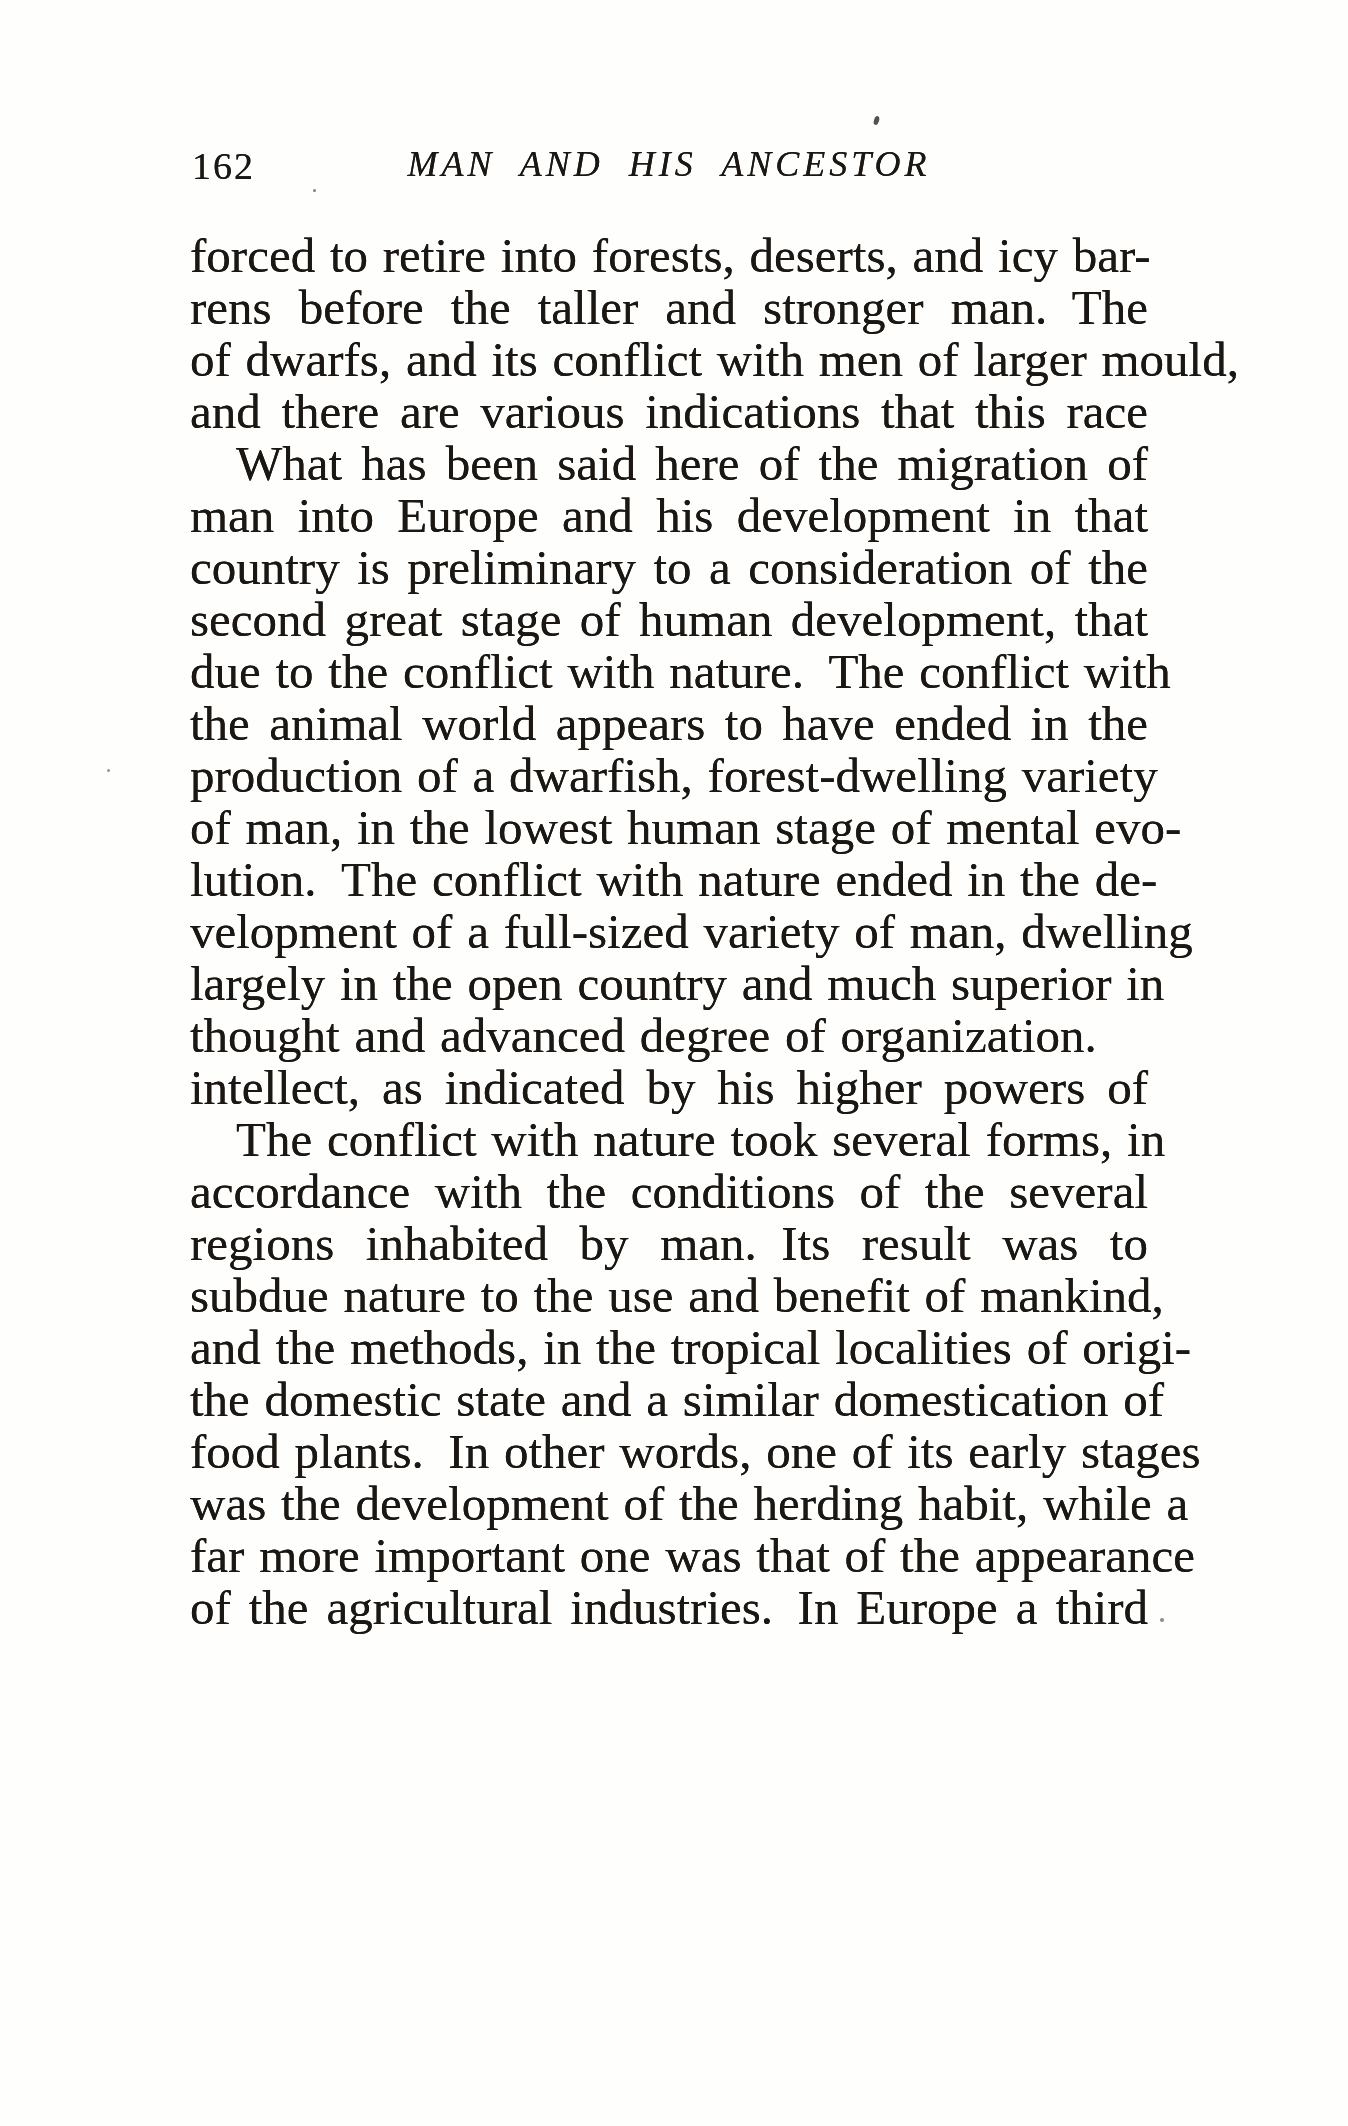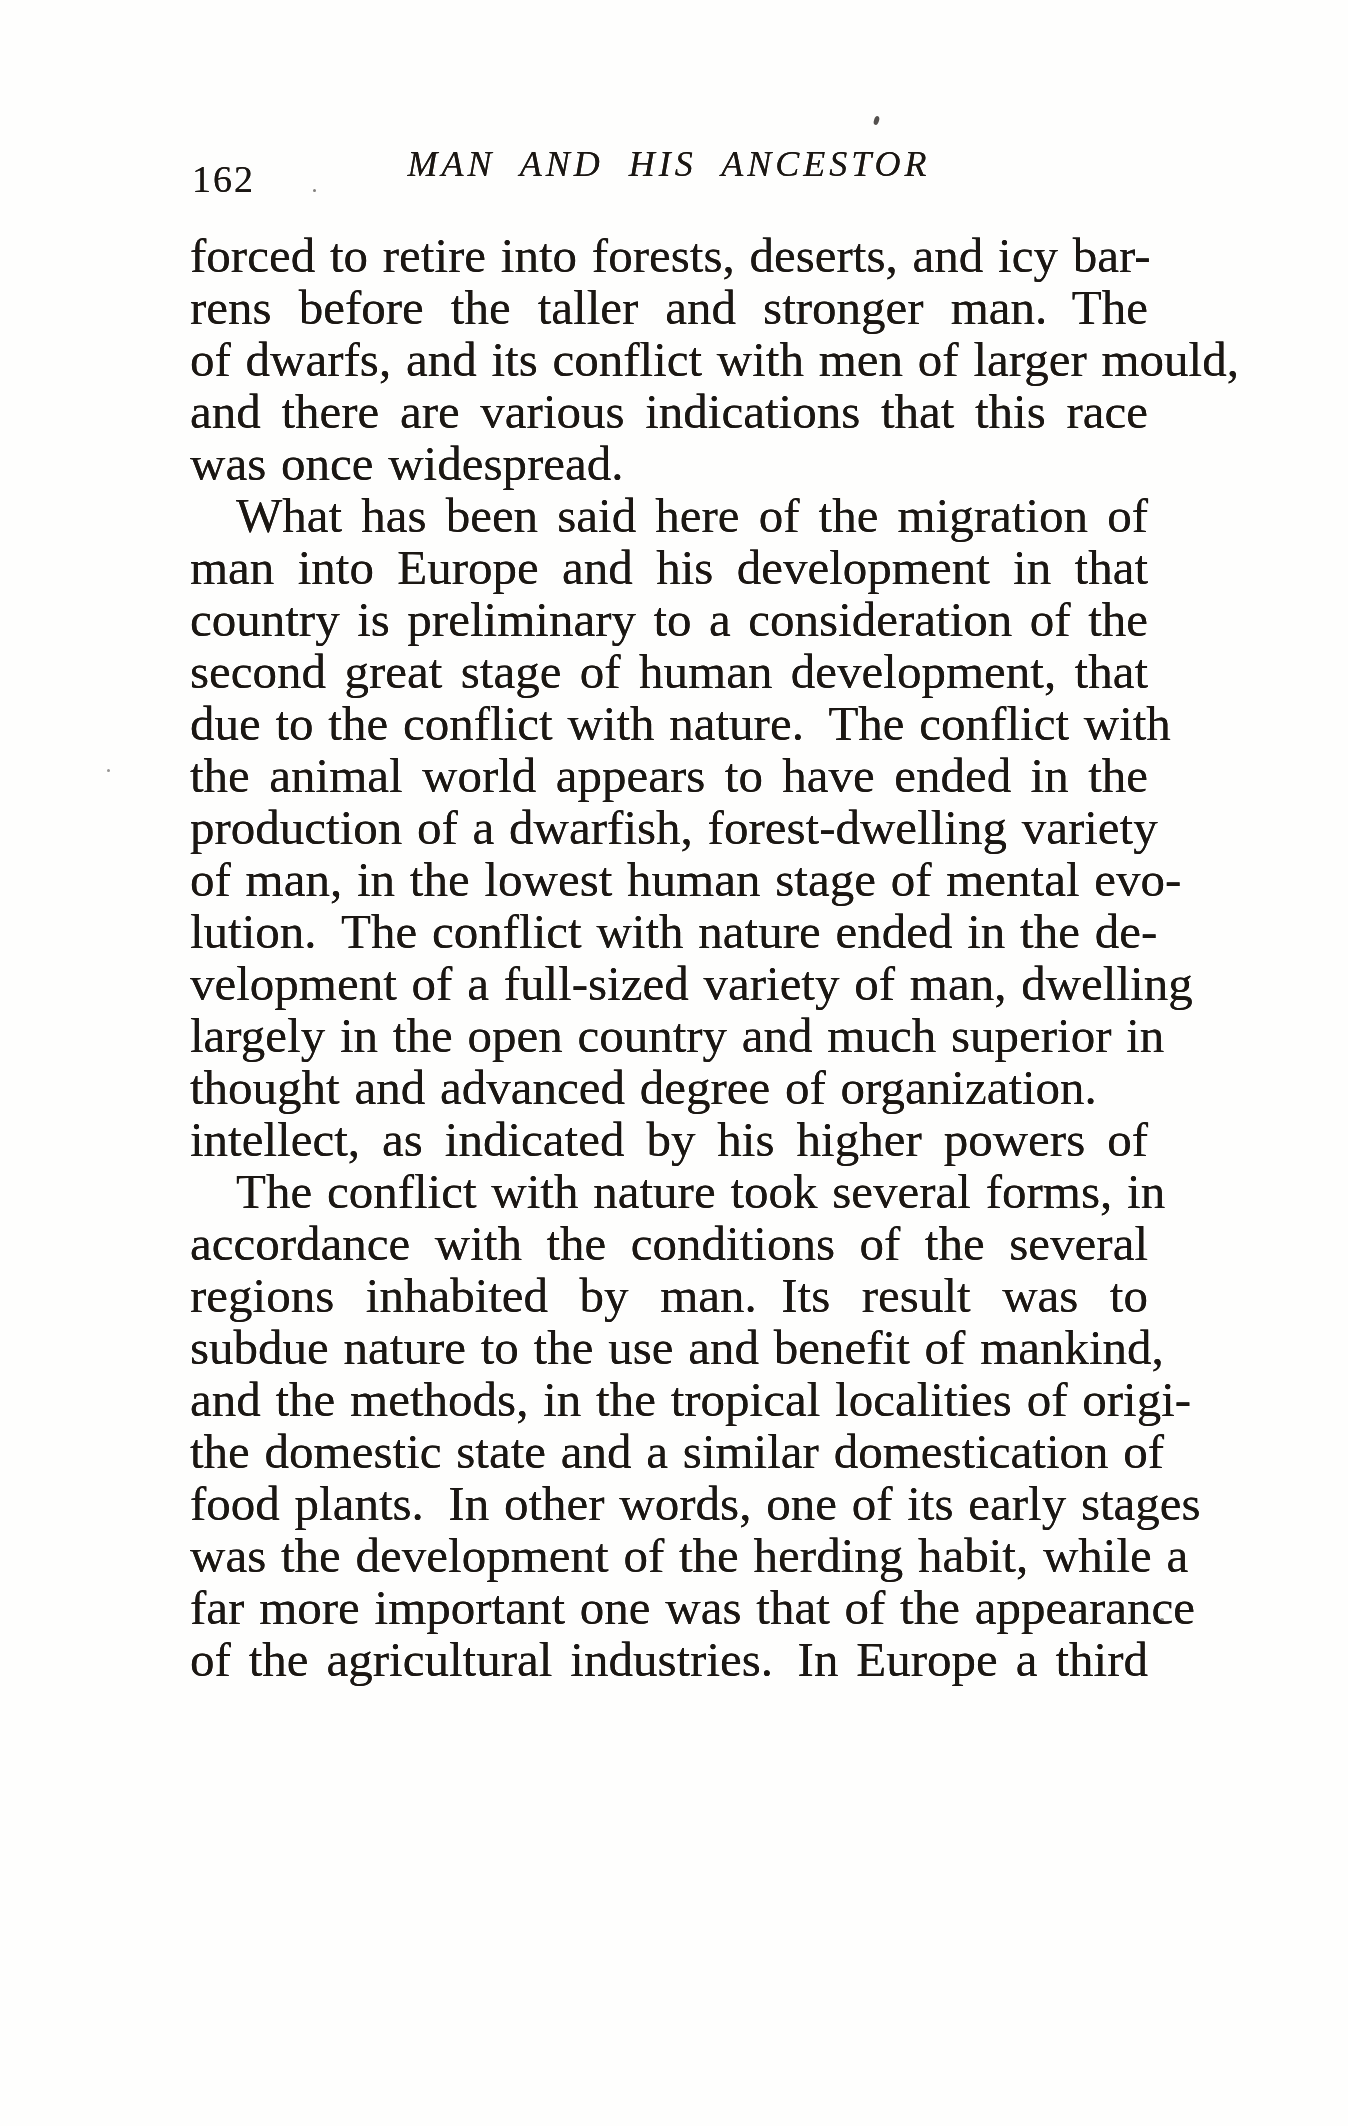--- a/index.html
+++ b/index.html
@@ -21,21 +21,21 @@
   }
   
   .running-head{
     position:absolute;
     left:190px;top:141px;width:958px;
     text-align:center;
     line-height:46px;
     white-space:nowrap;
   }
   .page-number{
-    position:absolute;left:2px;top:15px;
+    position:absolute;left:2px;top:2px;
     font-size:38px;
     letter-spacing:2px;
     text-shadow:0 0 .6px var(--ink);
   }
   .running-title{
     font-style:italic;
     font-size:36px;
     letter-spacing:4px;
     word-spacing:12px;
     text-shadow:0 0 .6px var(--ink);
@@ -84,21 +84,20 @@
   <header class="running-head">
     <span class="page-number">162</span>
     <span class="running-title">MAN AND HIS ANCESTOR</span>
   </header>
 
   <main class="text-block" id="body-text">
       <div class="line">forced to retire into forests, deserts, and icy bar-</div>
       <div class="line">rens before the taller and stronger man. The</div>
       <div class="line">of dwarfs, and its conflict with men of larger mould,</div>
       <div class="line">and there are various indications that this race</div>
-      <div class="line flush">was once widespread.</div>
       <div class="line indent">What has been said here of the migration of</div>
       <div class="line">man into Europe and his development in that</div>
       <div class="line">country is preliminary to a consideration of the</div>
       <div class="line">second great stage of human development, that</div>
       <div class="line">due to the conflict with nature. The conflict with</div>
       <div class="line">the animal world appears to have ended in the</div>
       <div class="line">production of a dwarfish, forest-dwelling variety</div>
       <div class="line">of man, in the lowest human stage of mental evo-</div>
       <div class="line">lution. The conflict with nature ended in the de-</div>
       <div class="line">velopment of a full-sized variety of man, dwelling</div>

